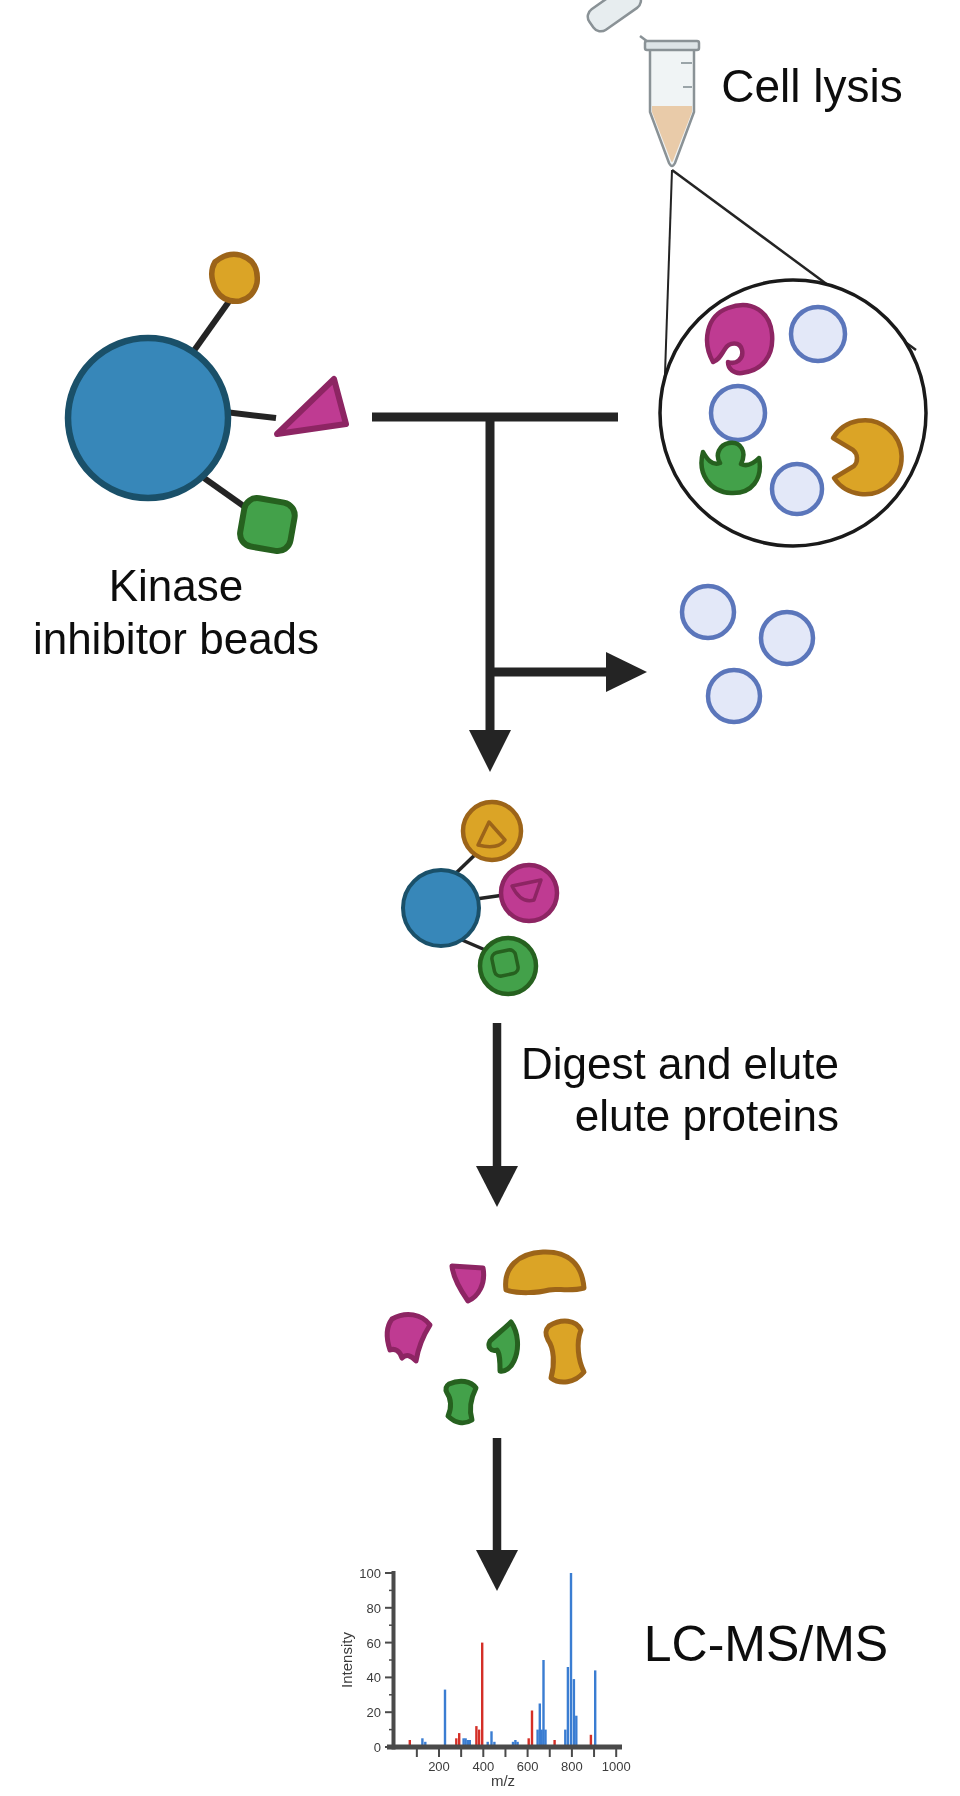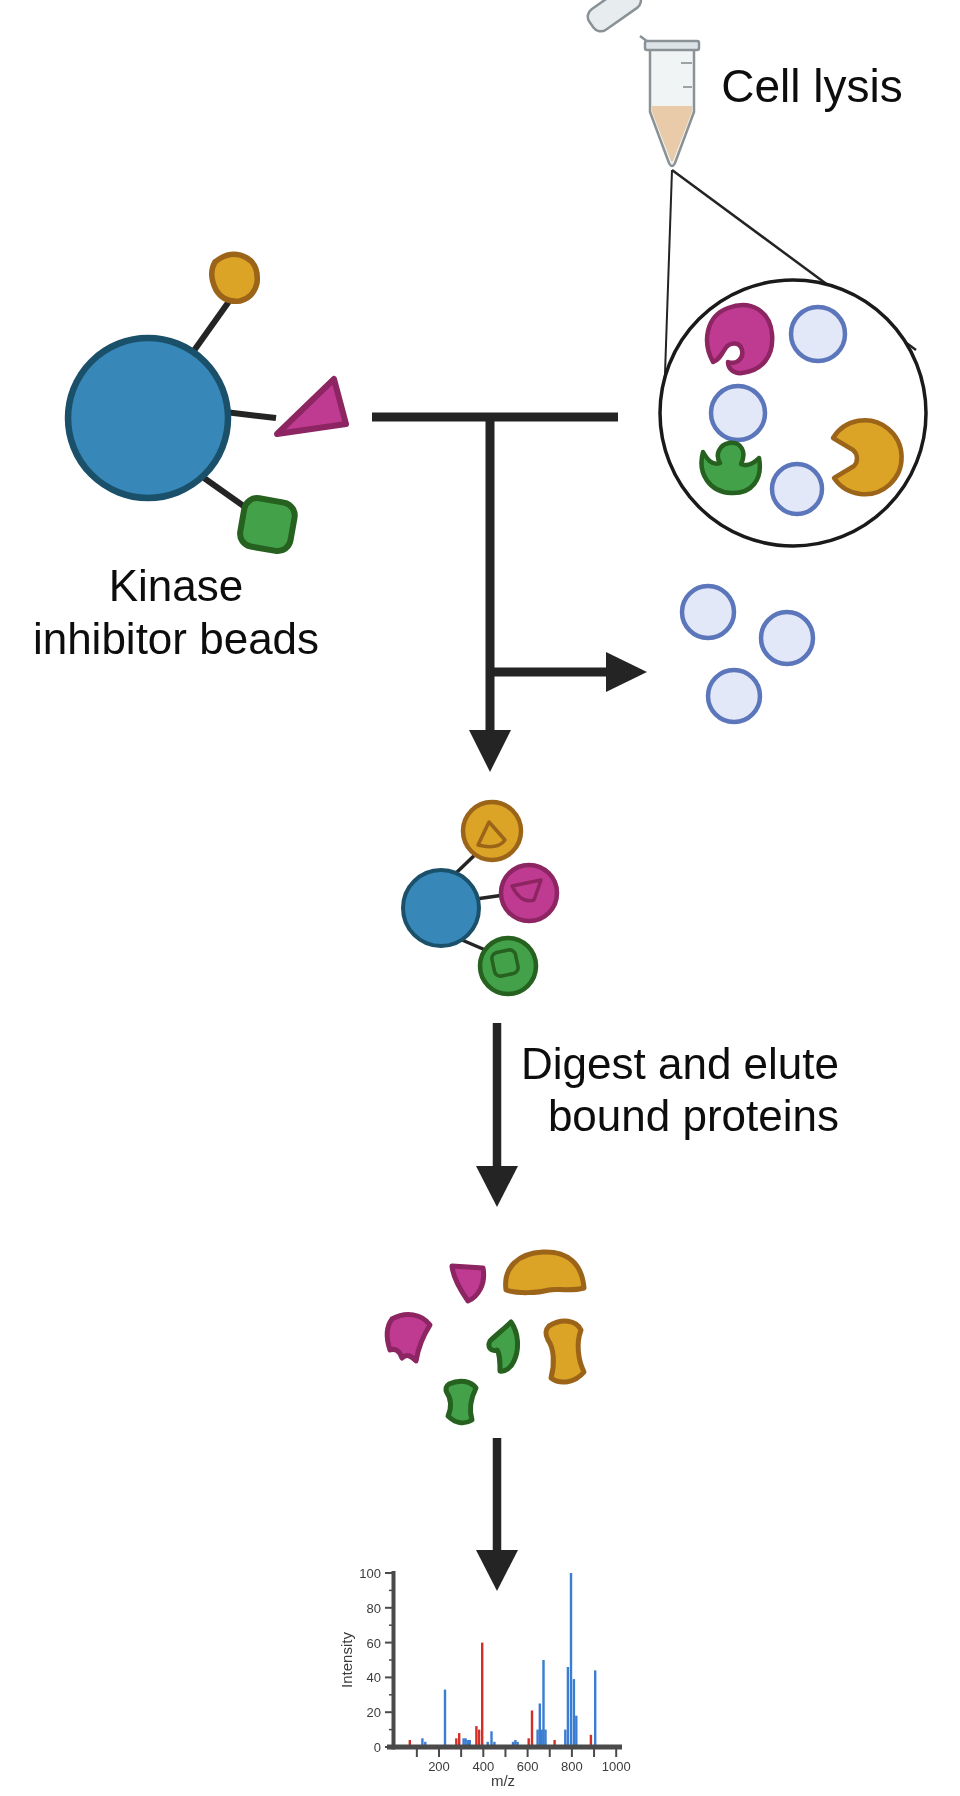--- a/index.html
+++ b/index.html
@@ -196,17 +196,18 @@
 
 <div class="label" id="cell-lysis-label">Cell lysis</div>
 
 <div class="label" id="kinase-label">
   <div>Kinase</div>
   <div>inhibitor beads</div>
 </div>
 
 <div class="label" id="digest-label">
   <div>Digest and elute</div>
-  <div>bound proteins</div>
+  <div>elute proteins</div>
 </div>
 
+<div class="label" id="lcms-label">LC-MS/MS</div>
 
 </div>
 
 </body></html>

